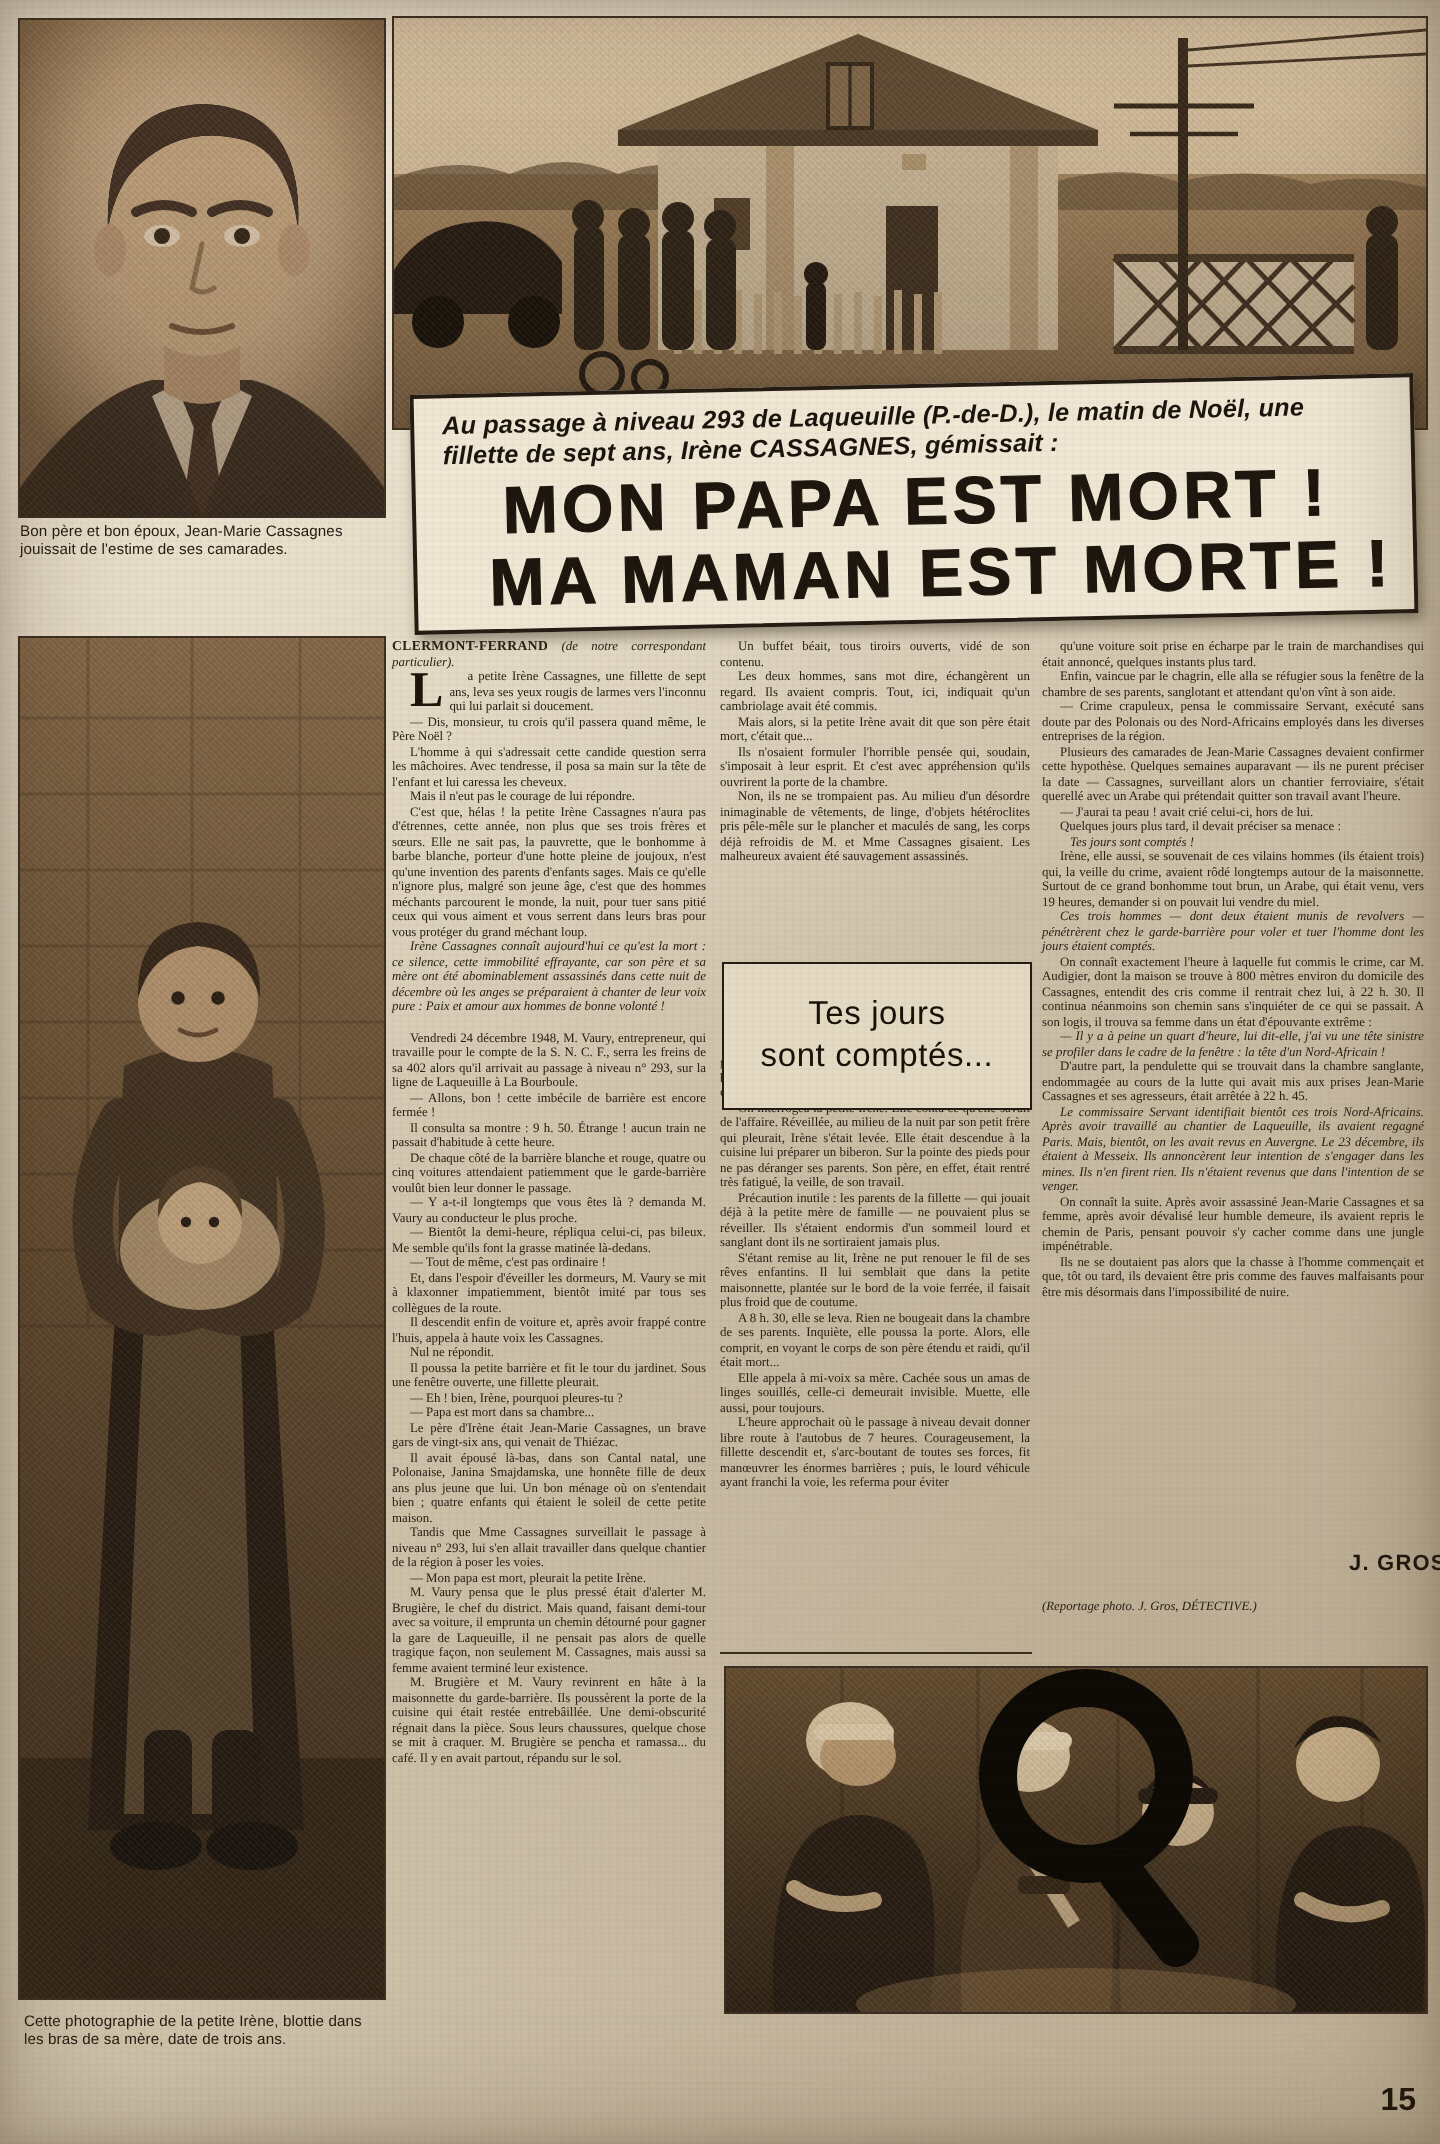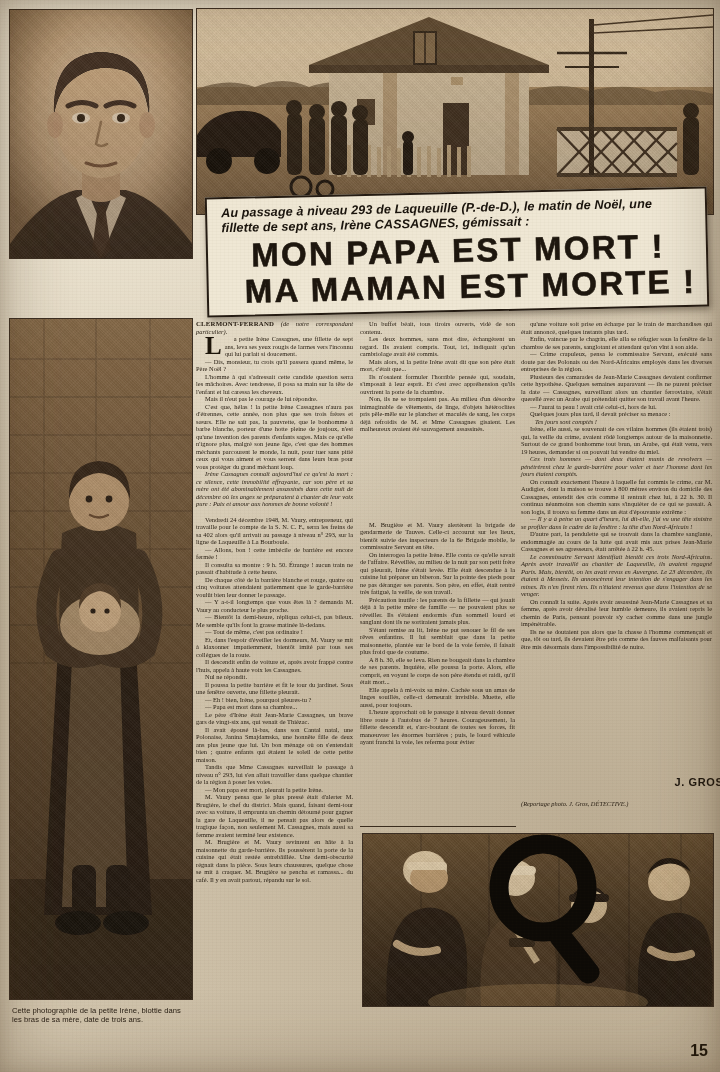--- a/index.html
+++ b/index.html
@@ -264,20 +264,21 @@
         <circle cx="111" cy="108" r="4" fill="#3c2d1e"></circle>
 
         <path d="M91 112 L86 134 Q91 138 97 134" stroke="#9c7e5d" stroke-width="2.5" fill="none" stroke-linecap="round"></path>
 
         <path d="M76 153 Q91 159 106 153" stroke="#7d5c42" stroke-width="3" fill="none" stroke-linecap="round"></path>
       </svg>
       <div class="sepia-tone"></div>
       <div class="noise"></div>
     </div>
   </div>
+  <div class="caption" id="caption-portrait">Bon père et bon époux, Jean-Marie Cassagnes jouissait de l'estime de ses camarades.</div>
 
   <div class="photo" id="photo-mother">
     <div class="ph-inner">
       <div class="bg"></div>
       <svg viewBox="0 0 182 680" width="182" height="680" style="position:absolute;inset:0">
         <defs>
           <linearGradient id="wall" x1="0" y1="0" x2="0" y2="1">
             <stop offset="0%" stop-color="#8e7454"></stop>
             <stop offset="50%" stop-color="#6d563a"></stop>
             <stop offset="100%" stop-color="#4b3a27"></stop>
@@ -490,20 +491,24 @@
     <div style="height:88px"></div>
     <p>M. Brugière et M. Vaury alertèrent la brigade de gendarmerie de Tauves. Celle-ci accourut sur les lieux, bientôt suivie des inspecteurs de la 6e Brigade mobile, le commissaire Servant en tête.</p>
     <p>On interrogea la petite Irène. Elle conta ce qu'elle savait de l'affaire. Réveillée, au milieu de la nuit par son petit frère qui pleurait, Irène s'était levée. Elle était descendue à la cuisine lui préparer un biberon. Sur la pointe des pieds pour ne pas déranger ses parents. Son père, en effet, était rentré très fatigué, la veille, de son travail.</p>
     <p>Précaution inutile : les parents de la fillette — qui jouait déjà à la petite mère de famille — ne pouvaient plus se réveiller. Ils s'étaient endormis d'un sommeil lourd et sanglant dont ils ne sortiraient jamais plus.</p>
     <p>S'étant remise au lit, Irène ne put renouer le fil de ses rêves enfantins. Il lui semblait que dans la petite maisonnette, plantée sur le bord de la voie ferrée, il faisait plus froid que de coutume.</p>
     <p>A 8 h. 30, elle se leva. Rien ne bougeait dans la chambre de ses parents. Inquiète, elle poussa la porte. Alors, elle comprit, en voyant le corps de son père étendu et raidi, qu'il était mort...</p>
     <p>Elle appela à mi-voix sa mère. Cachée sous un amas de linges souillés, celle-ci demeurait invisible. Muette, elle aussi, pour toujours.</p>
     <p>L'heure approchait où le passage à niveau devait donner libre route à l'autobus de 7 heures. Courageusement, la fillette descendit et, s'arc-boutant de toutes ses forces, fit manœuvrer les énormes barrières ; puis, le lourd véhicule ayant franchi la voie, les referma pour éviter</p>
   </div>
 
+  <div id="pullquote">
+    <div class="pq-line">Tes jours</div>
+    <div class="pq-line">sont comptés...</div>
+  </div>
 
   <div id="col2-rule"></div>
 
   <div class="column" id="col-3">
     <p>qu'une voiture soit prise en écharpe par le train de marchandises qui était annoncé, quelques instants plus tard.</p>
     <p>Enfin, vaincue par le chagrin, elle alla se réfugier sous la fenêtre de la chambre de ses parents, sanglotant et attendant qu'on vînt à son aide.</p>
     <p>— Crime crapuleux, pensa le commissaire Servant, exécuté sans doute par des Polonais ou des Nord-Africains employés dans les diverses entreprises de la région.</p>
     <p>Plusieurs des camarades de Jean-Marie Cassagnes devaient confirmer cette hypothèse. Quelques semaines auparavant — ils ne purent préciser la date — Cassagnes, surveillant alors un chantier ferroviaire, s'était querellé avec un Arabe qui prétendait quitter son travail avant l'heure.</p>
     <p>— J'aurai ta peau ! avait crié celui-ci, hors de lui.</p>
     <p>Quelques jours plus tard, il devait préciser sa menace :</p>

